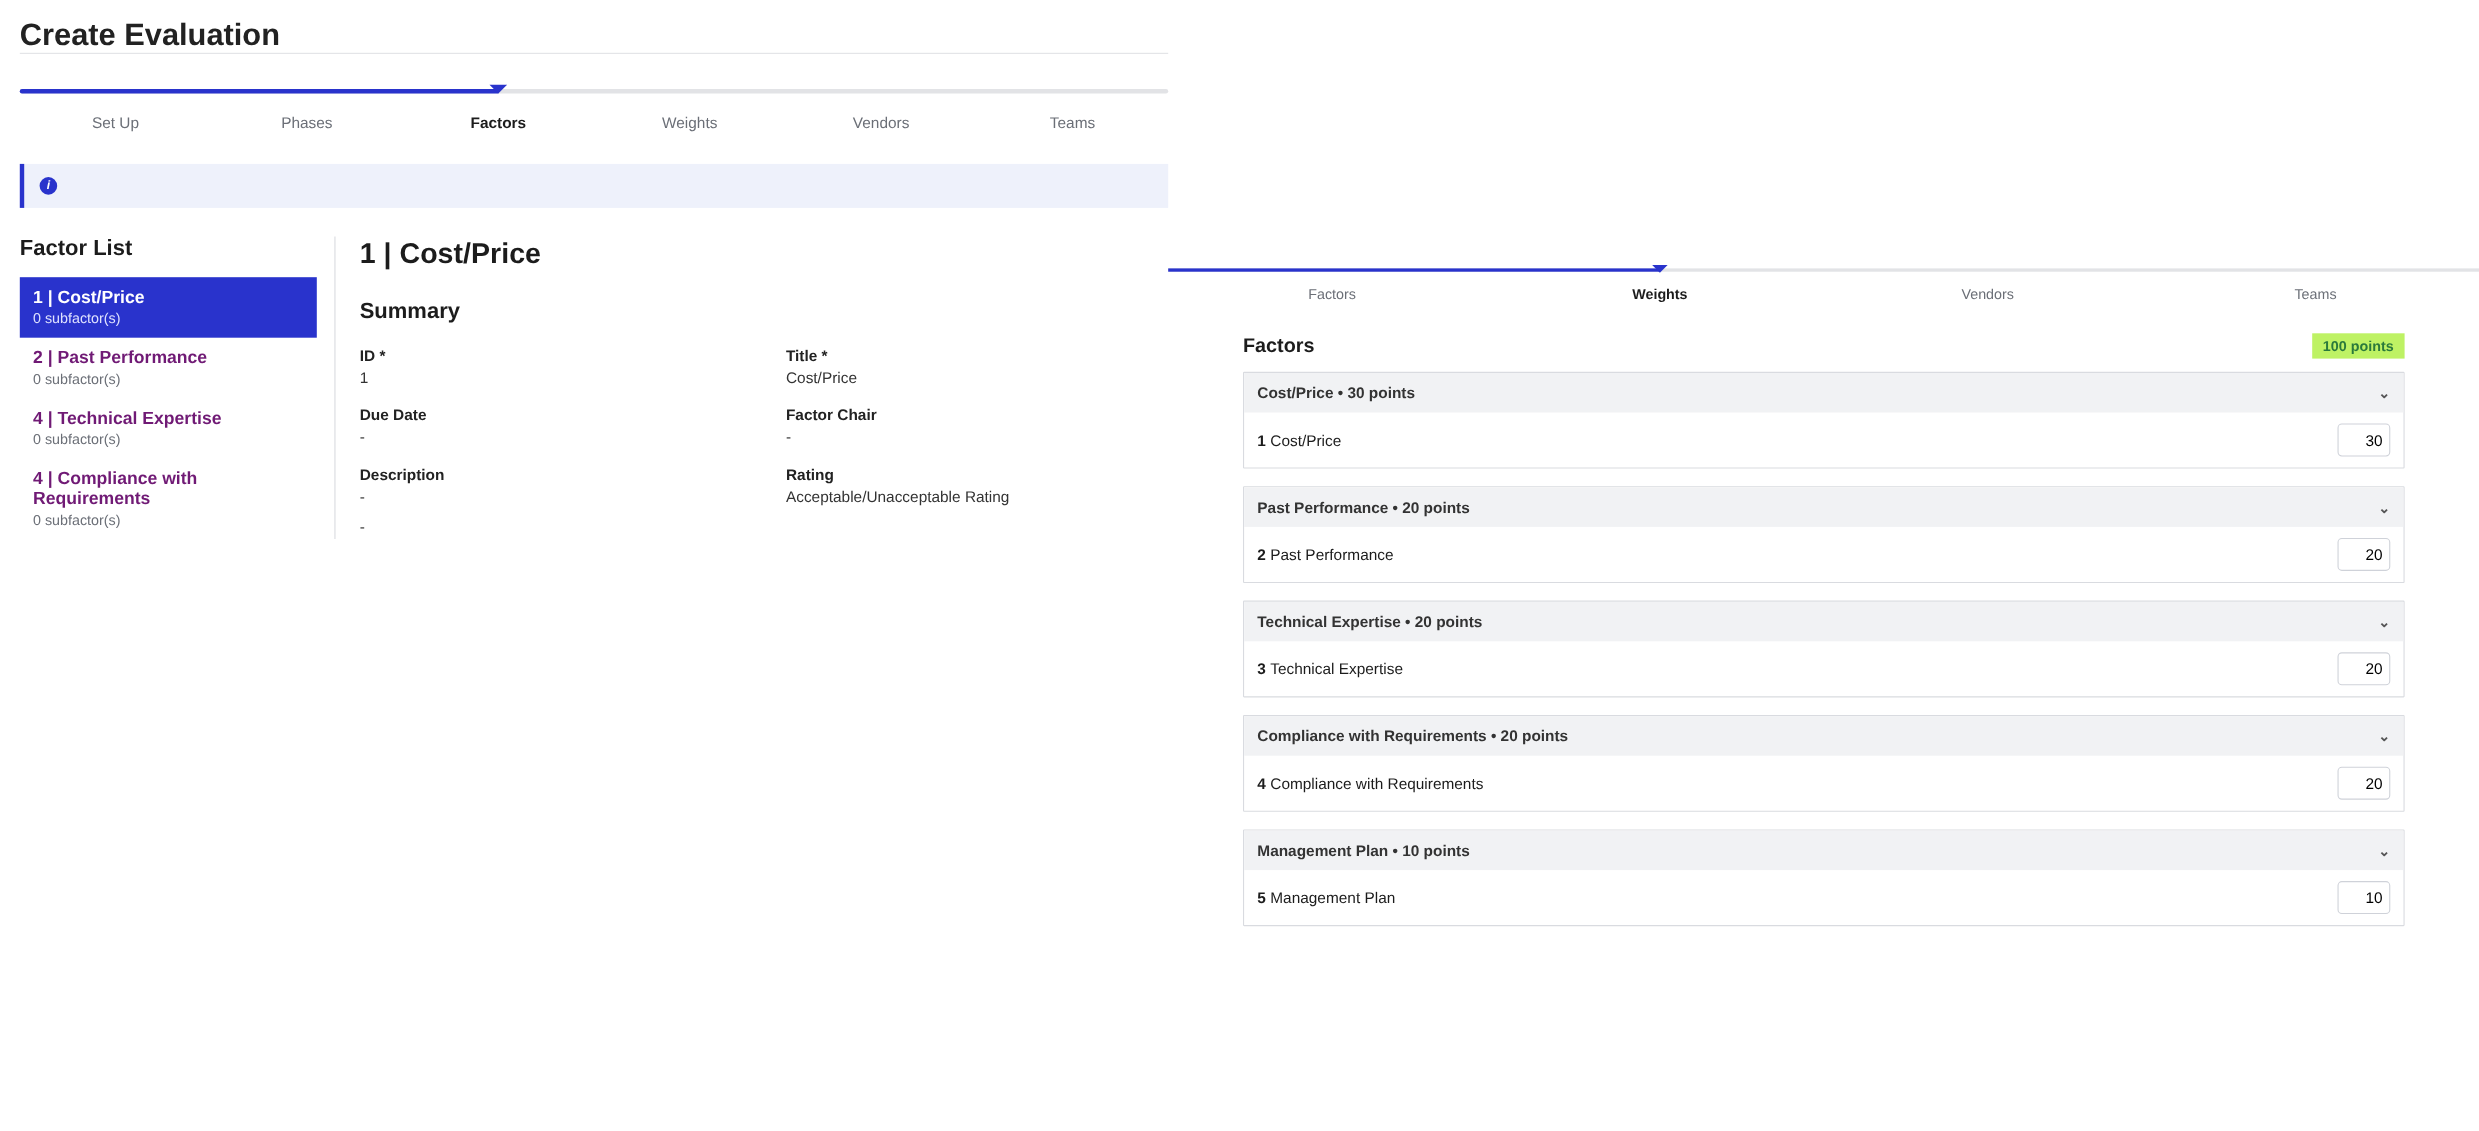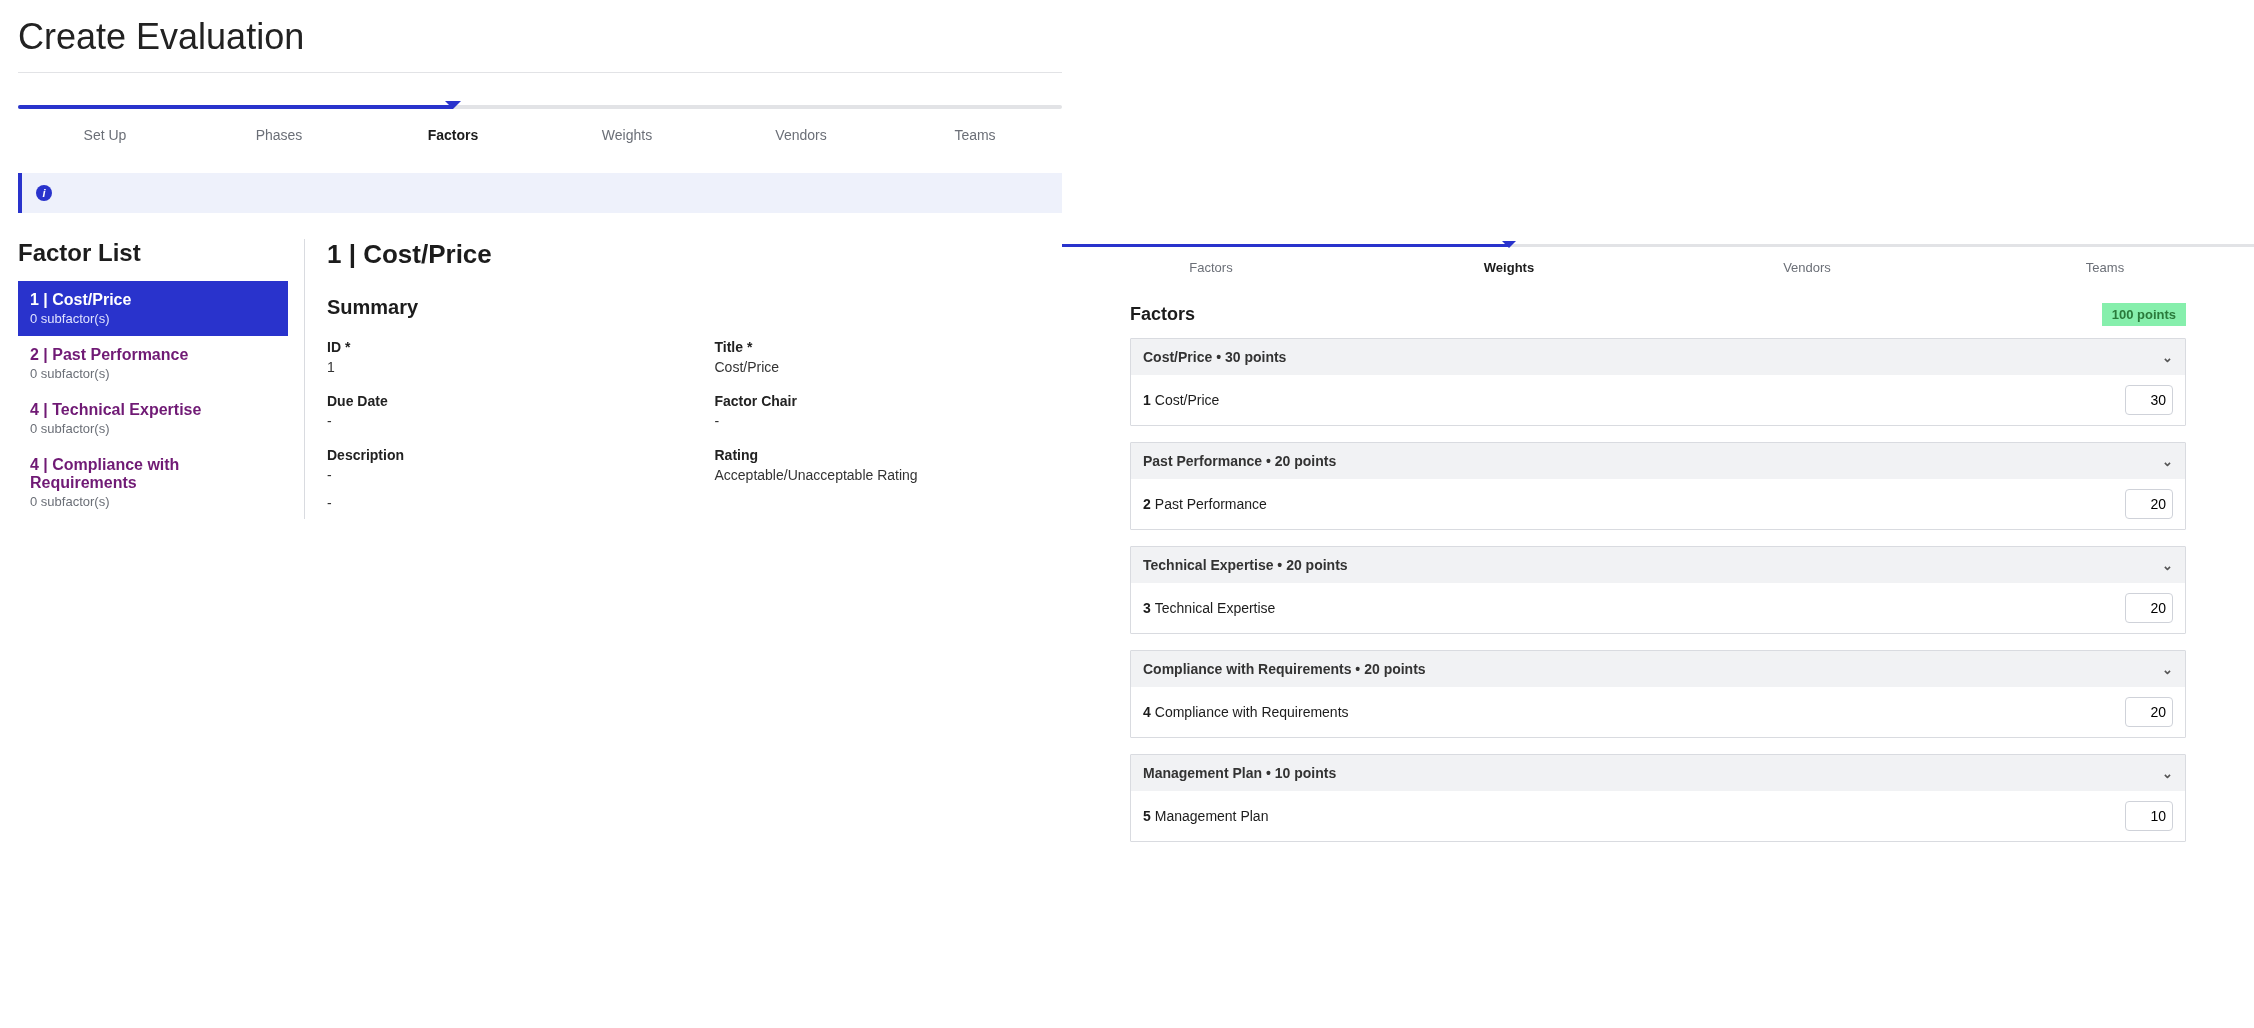--- a/index.html
+++ b/index.html
@@ -11,24 +11,23 @@
     }
     .container {
       display: flex;
       width: 2254px;
     }
     .left-panel {
       width: 1062px;
       padding: 16px 0 0 18px;
     }
     .page-title {
-      font-size: 36px;
-      font-weight: 400;
+      font-size: 28px;
+      font-weight: 700;
       color: #222;
-      margin-bottom: 14px;
     }
     .divider {
       border: none;
       border-top: 1px solid #e2e3e6;
       margin: 0;
     }
     .steps-wrap { position: relative; margin-top: 32px; }
     .steps-track {
       position: absolute;
       top: 0;
@@ -99,21 +98,21 @@
     }
     .content-row {
       display: flex;
       margin-top: 26px;
     }
     .factor-list-col {
       width: 270px;
       margin-right: 16px;
     }
     .factor-list-title {
-      font-size: 24px;
+      font-size: 20px;
       font-weight: 700;
       margin-bottom: 14px;
     }
     .factor-item {
       padding: 10px 12px;
       cursor: pointer;
     }
     .factor-item.selected {
       background: #2933cc;
       color: #fff;
@@ -198,21 +197,21 @@
       padding: 22px 68px 0 68px;
     }
     .fp-header {
       display: flex;
       justify-content: space-between;
       align-items: center;
       margin-bottom: 12px;
     }
     .fp-title { font-size: 18px; font-weight: 700; }
     .points-badge {
-      background: #86efac;
+      background: #bef264;
       color: #2a7a3b;
       padding: 4px 10px;
       border-radius: 0;
       font-size: 13px;
       font-weight: 600;
     }
     .weight-group {
       border: 1px solid #d9dbe0;
       border-radius: 1px;
       margin-bottom: 16px;

